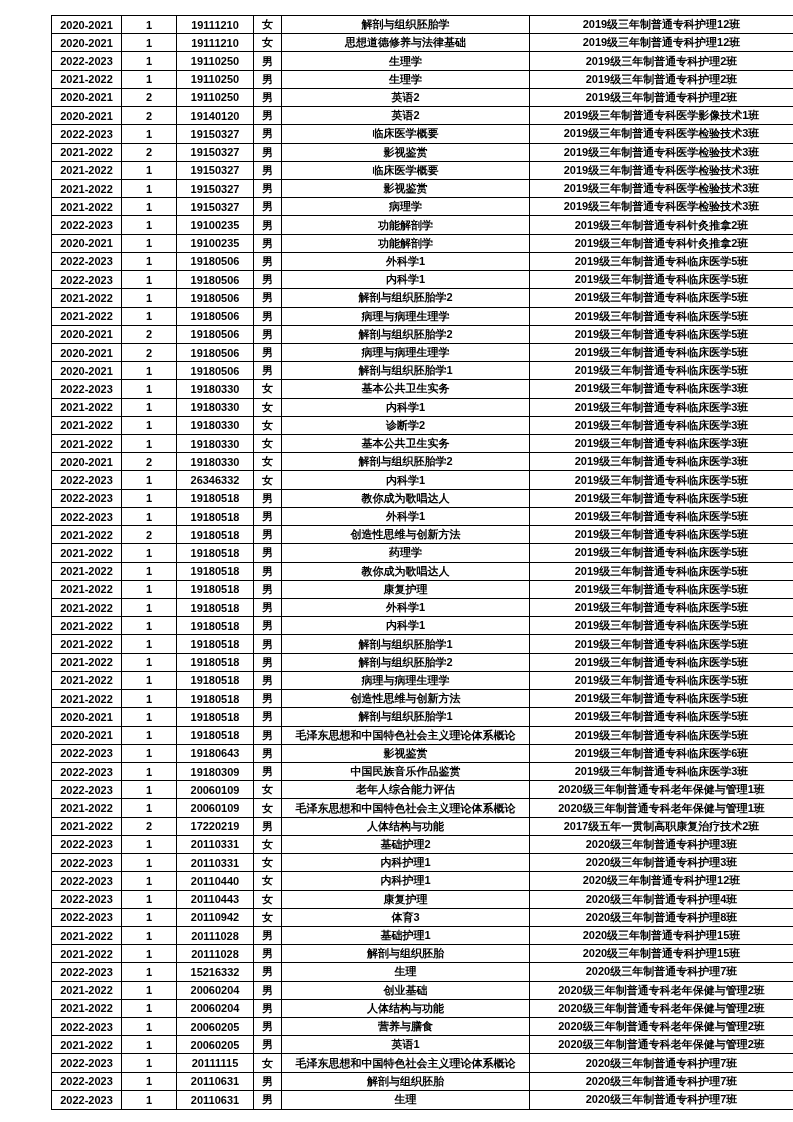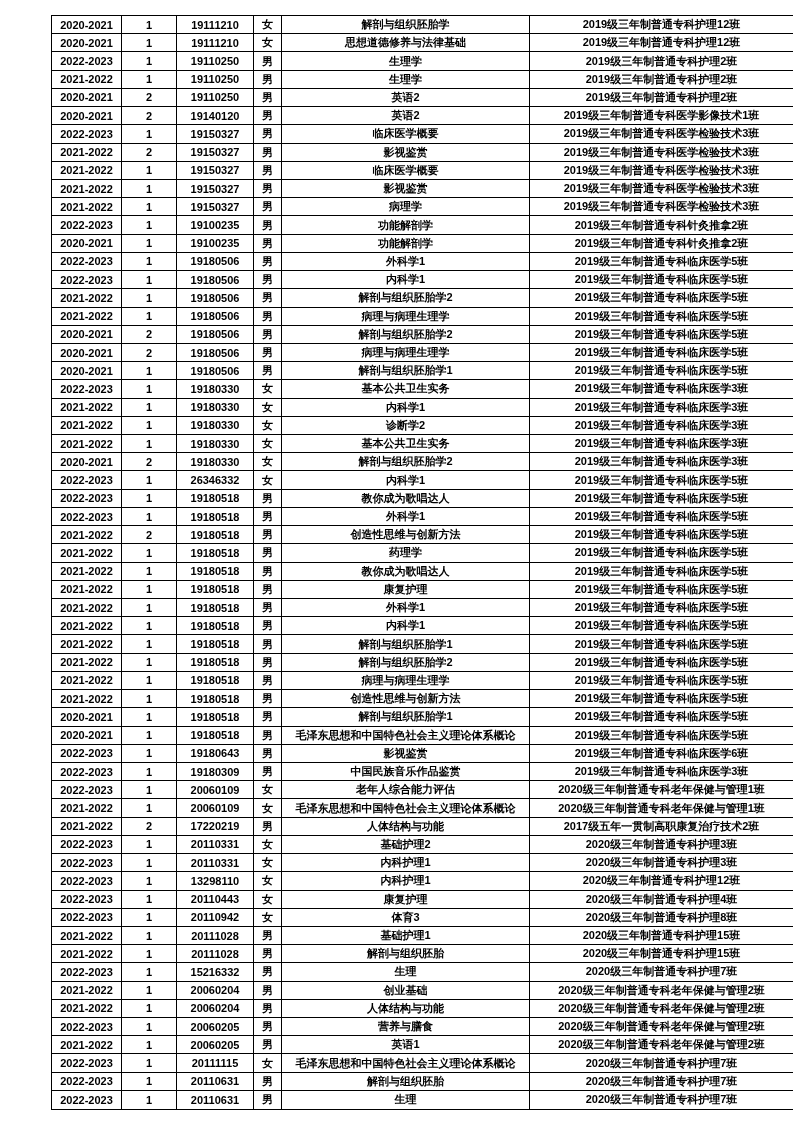--- a/index.html
+++ b/index.html
@@ -428,21 +428,21 @@
         <td>2022-2023</td>
         <td>1</td>
         <td>20110331</td>
         <td>女</td>
         <td>内科护理1</td>
         <td>2020级三年制普通专科护理3班</td>
       </tr>
       <tr>
         <td>2022-2023</td>
         <td>1</td>
-        <td>13298110</td>
+        <td>20110440</td>
         <td>女</td>
         <td>内科护理1</td>
         <td>2020级三年制普通专科护理12班</td>
       </tr>
       <tr>
         <td>2022-2023</td>
         <td>1</td>
         <td>20110443</td>
         <td>女</td>
         <td>康复护理</td>

